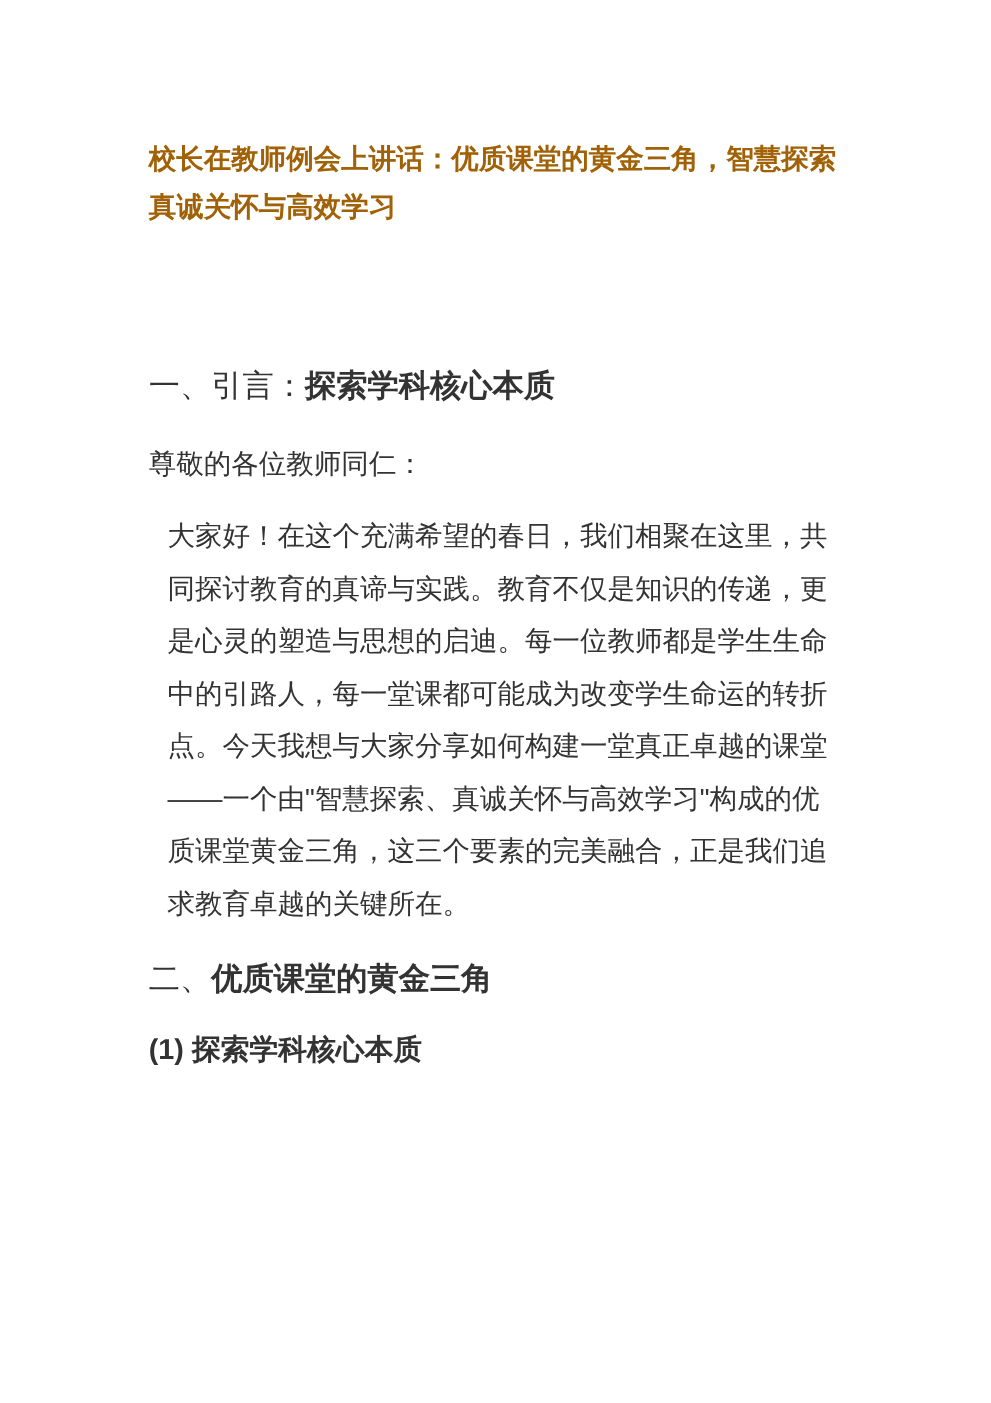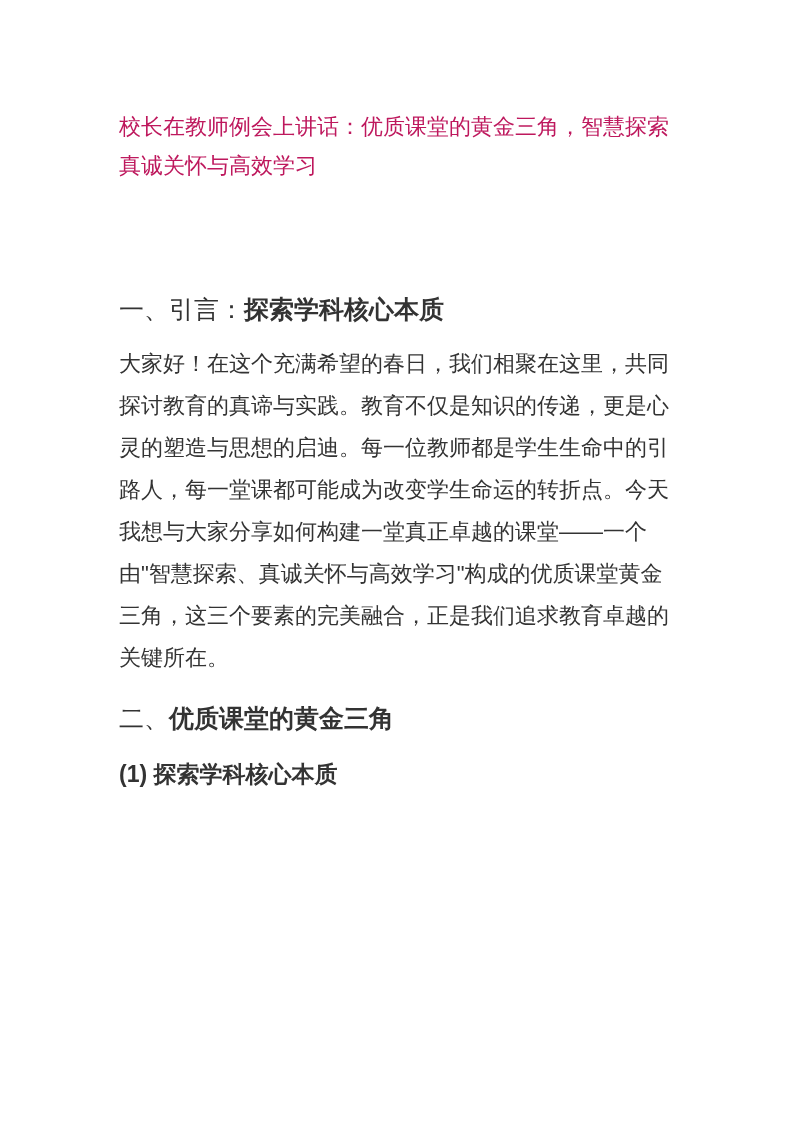--- a/index.html
+++ b/index.html
@@ -18,22 +18,22 @@
     box-sizing: border-box;
     width: 793px;
     height: 1122px;
     padding: 107px 116px 0 119px;
     background: #ffffff;
   }
   .doc-title {
     margin: 0;
     font-size: 22px;
     line-height: 39px;
-    font-weight: 400;
-    color: #be185d;
+    font-weight: 700;
+    color: #a16207;
   }
   .h2 {
     margin: 106px 0 0 0;
     font-size: 25px;
     line-height: 36px;
     font-weight: 400;
     color: #333333;
   }
   .h2 .emph {
     font-weight: 700;
@@ -41,21 +41,21 @@
   .h2.second {
     margin-top: 21px;
   }
   .greeting {
     margin: 23px 0 0 0;
     font-size: 22px;
     line-height: 42px;
     font-weight: 400;
   }
   .para {
-    margin: 16px 0 0 0;
+    margin: 16px 0 0 15px;
     font-size: 22px;
     line-height: 42px;
     font-weight: 400;
     text-align: left;
   }
   .h3 {
     margin: 24px 0 0 0;
     font-size: 24px;
     line-height: 36px;
     font-weight: 700;
@@ -71,20 +71,21 @@
 </style>
 </head>
 <body>
 
 <div class="page">
 
   <h1 class="doc-title">校长在教师例会上讲话：优质课堂的黄金三角，智慧探索真诚关怀与高效学习</h1>
 
   <h2 class="h2"><span class="prefix">一、引言：</span><span class="emph">探索学科核心本质</span></h2>
 
+  <p class="greeting">尊敬的各位教师同仁：</p>
 
   <p class="para">大家好！在这个充满希望的春日，我们相聚在这里，共同探讨教育的真谛与实践。教育不仅是知识的传递，更是心灵的塑造与思想的启迪。每一位教师都是学生生命中的引路人，每一堂课都可能成为改变学生命运的转折点。今天我想与大家分享如何构建一堂真正卓越的课堂——一个由"智慧探索、真诚关怀与高效学习"构成的优质课堂黄金三角，这三个要素的完美融合，正是我们追求教育卓越的关键所在。</p>
 
   <h2 class="h2 second"><span class="prefix">二、</span><span class="emph">优质课堂的黄金三角</span></h2>
 
 
   <h4 class="h4">(1) 探索学科核心本质</h4>
 
 </div>
 

